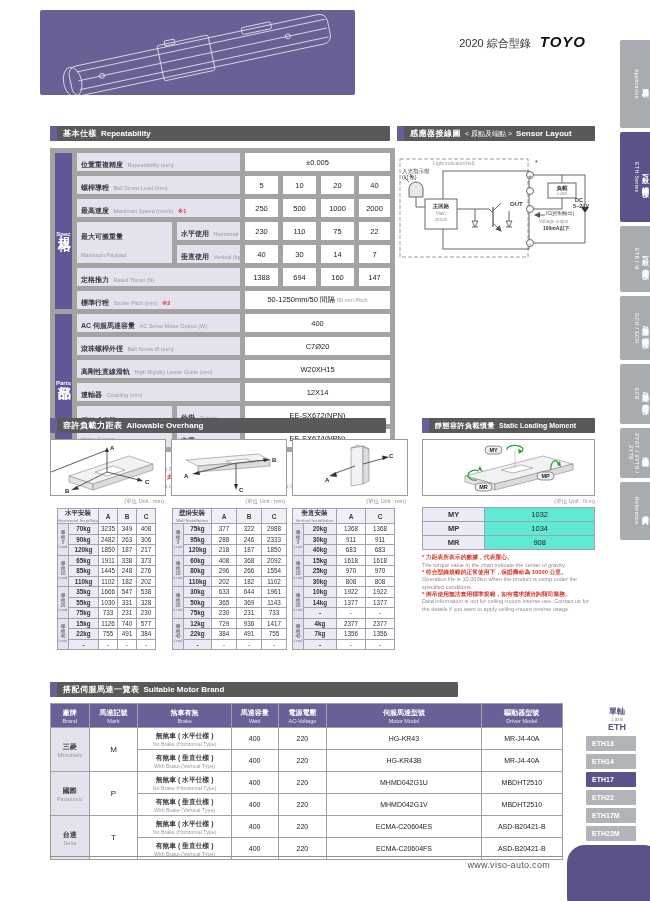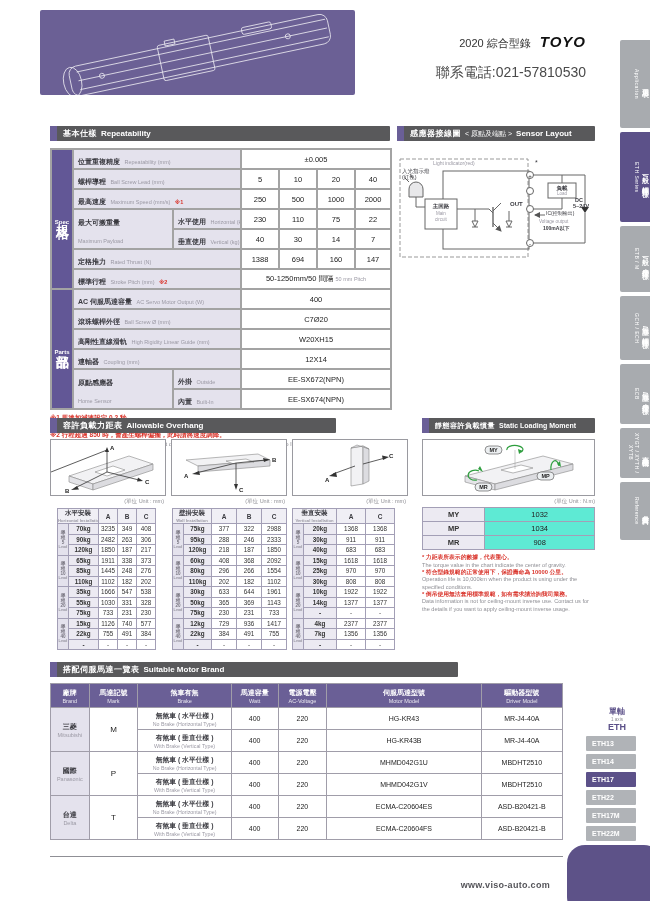--- a/index.html
+++ b/index.html
@@ -26,21 +26,21 @@
   
   .sec-head { position:relative; height:15px; background:#59595b; color:#fff; display:flex; align-items:center;
               padding-left:13px; border-radius:1px; }
   .sec-accent { position:absolute; left:0; top:0; width:7px; height:15px; background:#6a5f97; }
   .sec-zh { font-size:8px; font-weight:bold; letter-spacing:.5px; }
   .sec-en { font-size:8px; font-weight:bold; margin-left:4px; }
 
   
   .spec-sec { position:absolute; left:50px; top:126px; width:340px; }
   .spec-table { width:340px; border-collapse:collapse; margin-top:7px; table-layout:fixed; }
-  .spec-table td, .spec-table th { border:2px solid #a3a3a3; height:16px; overflow:hidden; white-space:nowrap;margin-top:8px; }
+  .spec-table td, .spec-table th { border:5px solid #a3a3a3; height:16px; overflow:hidden; white-space:nowrap;margin-top:8px; }
   .spec-table { border:1px solid #6e6a80; }
   .spec-table .side { background:#625796; color:#fff; text-align:center; vertical-align:middle; }
   .side-zh { writing-mode:vertical-rl; margin:0 auto; font-size:13px; font-weight:bold; letter-spacing:2px; }
   .side-en { font-size:6px; margin-top:1px; }
   .spec-table .lbl { background:#e4e2ed; padding-left:4px; text-align:left; }
   .spec-table .lbl .zh { font-size:7px; font-weight:bold; color:#3a3a40; }
   .spec-table .lbl .en { font-size:5.5px; color:#9b99a4; }
   .spec-table .lbl .mark { font-size:5.5px; color:#d9342b; font-weight:bold; }
   .spec-table .val { background:#fff; text-align:center; font-size:7.5px; color:#222; }
   .spec-table .val .en { font-size:5.5px; color:#9b99a4; }
@@ -82,21 +82,21 @@
   .st-unit { text-align:right; font-size:5.5px; color:#8f8f95; padding-top:2px; }
   .st-table { width:173px; border-collapse:collapse; table-layout:fixed; margin-top:2px; border:1px solid #77747f; }
   .st-table th, .st-table td { border:1px solid #a39fb6; height:14px; text-align:center; }
   .st-table th { background:#eceaf2; font-size:7.5px; color:#333; }
   .st-table td { font-size:7.5px; color:#222; background:#5eead4; }
   .st-notes { margin-top:4px; line-height:1.3; }
   .st-notes .note-red { font-size:5.8px; }
   .st-notes .note-gray { font-size:5.6px; }
 
   
-  .motor-sec { position:absolute; left:50px; top:662px; width:408px; }
+  .motor-sec { position:absolute; left:50px; top:682px; width:408px; }
   .motor-table { width:513px; border-collapse:collapse; table-layout:fixed; margin-top:6px; border:1px solid #77747f; }
   .motor-table th, .motor-table td { border:1px solid #a09da9; text-align:center; overflow:hidden; }
   .motor-table thead th { background:#6a5f96; color:#fff; height:24px; }
   .mh-zh { font-size:7px; font-weight:bold; }
   .mh-en { font-size:5.5px; font-weight:normal; opacity:.85; }
   .motor-table tbody td { height:22px; font-size:7px; color:#222; background:#fff; }
   .motor-table td.brand { background:#e4e2ed; }
   .motor-table td.brand .zh { font-size:7px; font-weight:bold; color:#3a3a40; }
   .motor-table td.brand .en { font-size:5.5px; color:#9b99a4; }
   .motor-table td.mark { font-size:8px; }
@@ -107,21 +107,21 @@
   .model-nav { position:absolute; right:2px; top:706px; width:62px; text-align:center; }
   .mn-zh { font-size:8px; font-weight:bold; color:#5c5189; }
   .mn-en { font-size:4.6px; color:#8f8f95; }
   .mn-series { font-size:9px; font-weight:bold; color:#5c5189; margin-bottom:4px; }
   .mn-item { width:50px; height:15px; line-height:15px; background:#b0b3b7; color:#fff; font-size:7px; font-weight:bold;
              text-align:left; padding-left:6px; margin-bottom:3px; border-radius:1px; cursor:pointer; }
   .mn-item.active { background:#5c5189; }
 
   
   .footer-line { position:absolute; left:50px; top:856px; width:513px; border-top:1px solid #8f8f95; }
-  .footer-url { position:absolute; top:860px; right:100px; font-size:9px; font-weight:bold; color:#55555a; letter-spacing:.3px;margin-top:20px; }
+  .footer-url { position:absolute; top:860px; right:100px; font-size:9px; font-weight:normal; color:#55555a; letter-spacing:.3px; }
   .corner { position:absolute; right:-12px; bottom:-14px; width:95px; height:70px; background:#5d5288; border-radius:18px; }
 
   svg text { font-family:"Liberation Sans","DejaVu Sans",sans-serif; }
 </style>
 </head>
 <body>
 
 <div class="page">
 
   <div class="banner">
@@ -139,21 +139,20 @@
           <circle cx="250" cy="45" r="2.5"></circle>
       </g>
     </svg>
   </div>
 
   <div class="brand-row">
     <span class="year">2020</span>
     <span class="ctitle">綜合型錄</span>
     <span class="logo">TOYO</span>
   </div>
-  <div class="phone">聯系電話:021-57810530</div>
 
   <div class="side-tabs">
     <div class="vtab t1">
       <div class="vtab-zh">選用表</div>
       <div class="vtab-en">Application</div>
     </div>
     <div class="vtab t2 active">
       <div class="vtab-zh">一般 / 螺桿仕樣</div>
       <div class="vtab-en">ETH Series</div>
     </div>
@@ -360,21 +359,21 @@
       <span class="slabel" style="left:138px;top:12px;font-size:7px">*</span>
       <span class="slabel" style="left:149px;top:64px;font-size:5px">IC(控制輸出)</span>
       <span class="slabel gray" style="left:142px;top:72px;font-size:4.6px">Voltage output</span>
       <span class="slabel" style="left:146px;top:79px;font-size:5px;font-weight:bold">100mA以下</span>
       <span class="slabel" style="left:178px;top:50px;font-size:5.5px;font-weight:bold">DC</span>
       <span class="slabel" style="left:176px;top:56px;font-size:5.5px;font-weight:bold">5~24V</span>
     </div>
   </div>
 
   <div class="oh-sec">
-    <div class="sec-head" style="width:286px">
+    <div class="sec-head" style="width:336px">
       <span class="sec-accent"></span>
       <span class="sec-zh">容許負載力距表</span>
       <span class="sec-en">Allowable Overhang</span>
     </div>
     <div class="oh-diagrams">
       <div class="oh-box">
         <svg width="114" height="55" viewBox="0 0 114 55">
           <polygon points="18,36 78,16 102,24 42,44" fill="#f2f2f4" stroke="#888" stroke-width="0.6"></polygon>
           <polygon points="18,36 42,44 42,50 18,42" fill="#e4e4e8" stroke="#888" stroke-width="0.6"></polygon>
           <polygon points="42,44 102,24 102,30 42,50" fill="#dcdce0" stroke="#888" stroke-width="0.6"></polygon>

